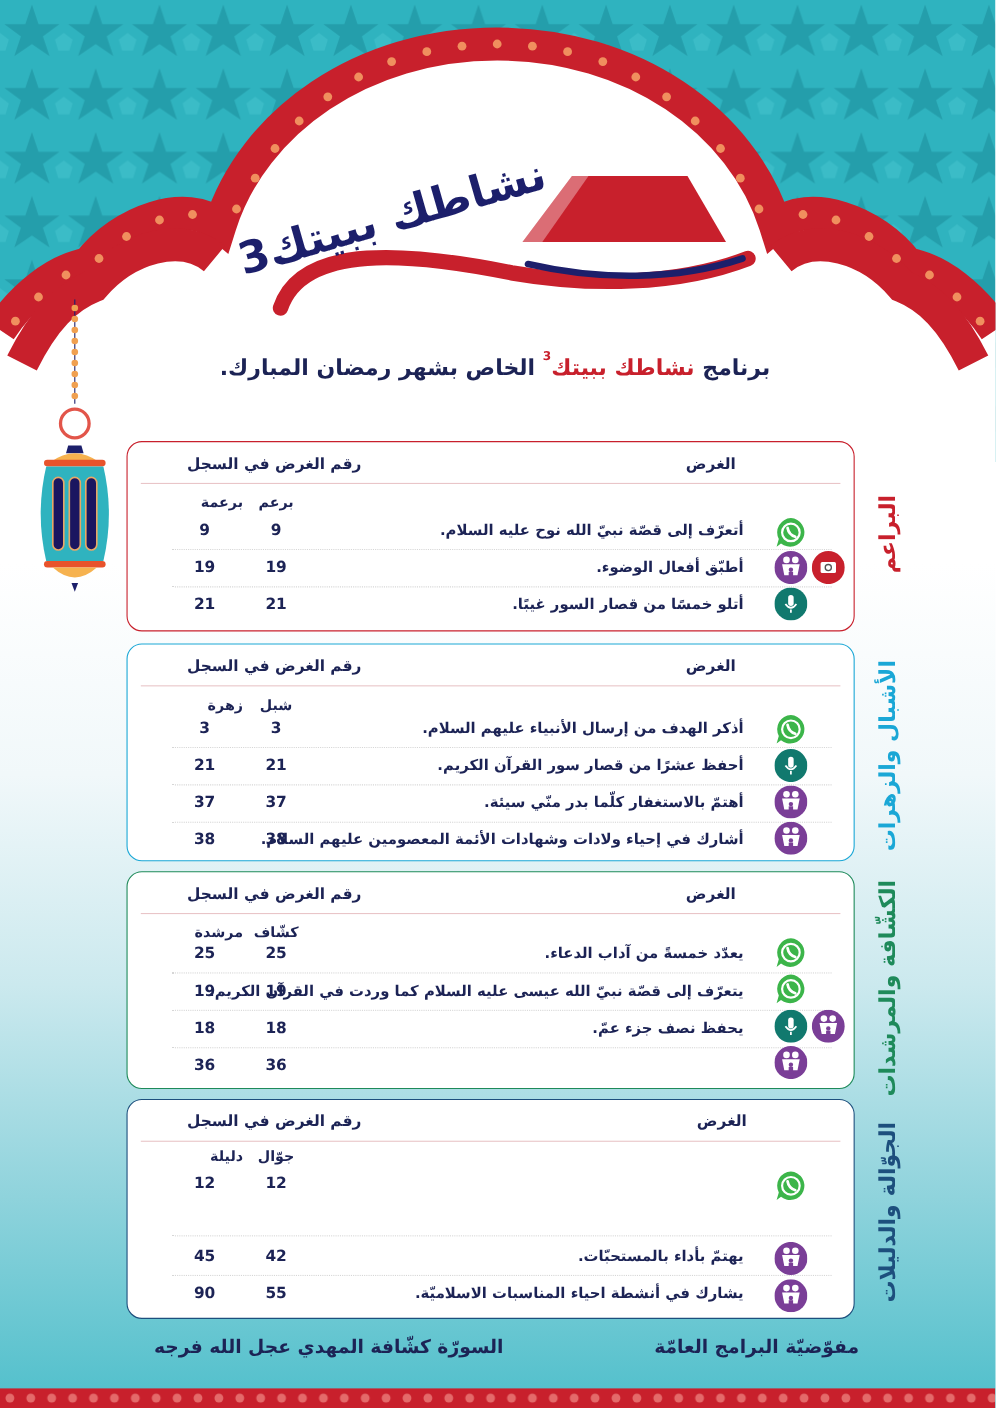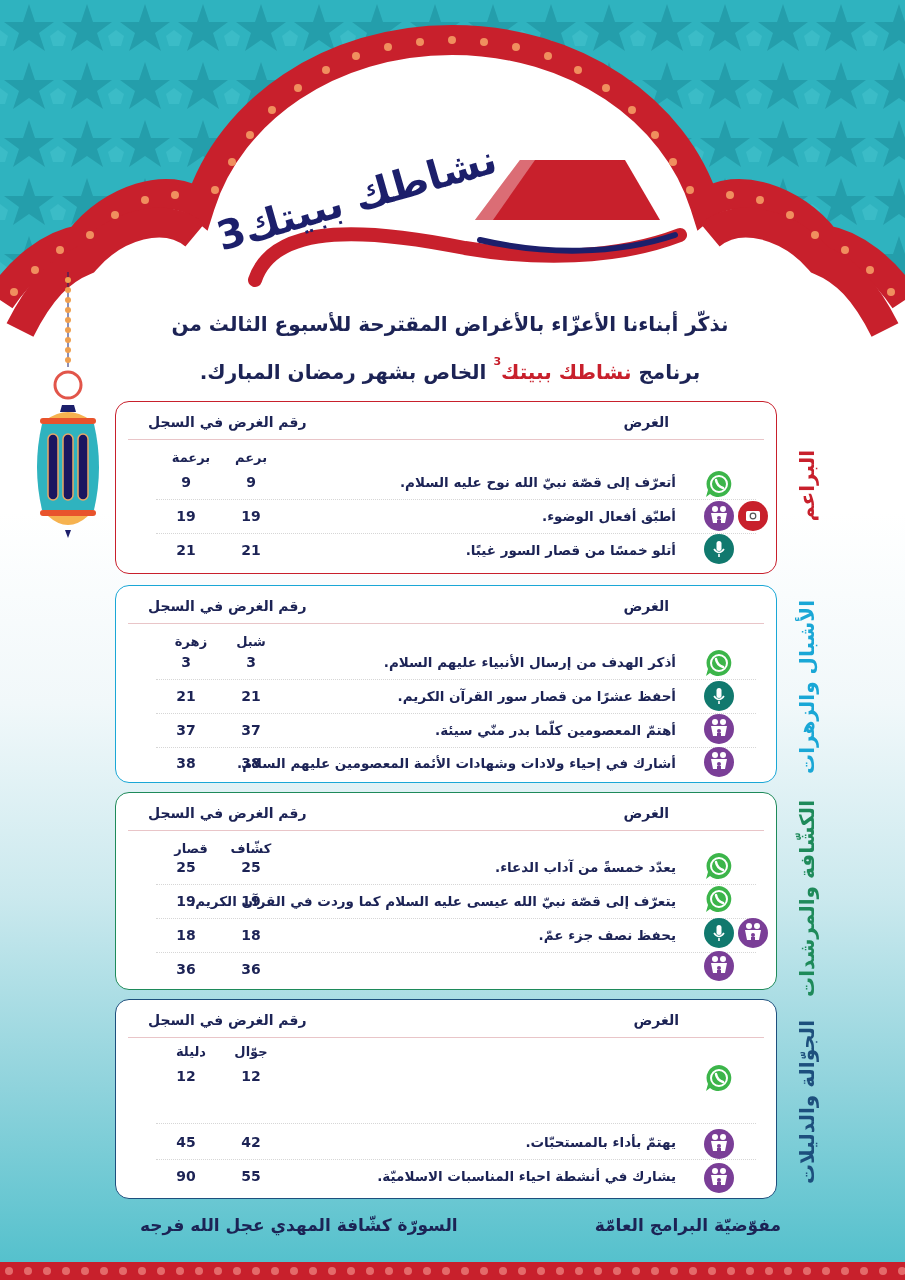--- a/index.html
+++ b/index.html
@@ -32,25 +32,25 @@
   .section {
     position: absolute; left: 115px; width: 662px;
     background: #ffffff; border-radius: 14px; border: 1.5px solid;
     direction: rtl;
   }
   .sec-head {
     position: absolute; top: 10px; left: 12px; right: 12px; height: 28px;
     border-bottom: 1px solid #e9c5c8;
   }
   .sec-head .goal-h { position: absolute; right: 95px; top: 2px; font-size: 14px; font-weight: bold; color: #1c2355; margin-left: 20px; }
-  .sec-head .num-h { position: absolute; left: 20px; top: 2px; font-size: 14px; font-weight: bold; color: #1c2355; }
+  .sec-head .num-h { position: absolute; left: 42px; top: 2px; font-size: 14px; font-weight: bold; color: #1c2355; }
   .cols-h { position: absolute; top: 48px; left: 40px; width: 120px; height: 18px; direction: rtl; }
   .cols-h span { position: absolute; top: 0; font-size: 13px; color: #1c2355; font-weight: bold; }
   .cols-h .c1 { right: 0px; width: 50px; text-align: center; }
-  .cols-h .c2 { right: 55px; width: 60px; text-align: center; }
+  .cols-h .c2 { right: 55px; width: 60px; text-align: right; }
 
   .row {
     position: absolute; left: 40px; right: 20px; height: 32px;
     border-bottom: 1px dotted #d6d6d6;
   }
   .row .goal {
     position: absolute; right: 80px; top: 6px; font-size: 13.5px; color: #1c2355; font-weight: bold; white-space: nowrap;
   }
   .row .n1, .row .n2 {
     position: absolute; top: 6px; font-size: 14px; color: #1c2355; font-weight: bold; width: 50px; text-align: center; direction: ltr;
@@ -138,21 +138,20 @@
   <svg width="460" height="150" viewBox="0 0 460 150" style="position:absolute;left:0;top:0">
     <polygon points="240,70 285,10 390,10 425,70" fill="#c8202c"></polygon>
     <polygon points="240,70 285,10 300,10 258,70" fill="#ffffff" opacity="0.35"></polygon>
     <path d="M20,130 C40,70 140,80 230,98 C300,110 380,110 445,85" fill="none" stroke="#c8202c" stroke-width="14" stroke-linecap="round"></path>
     <path d="M245,90 C310,105 380,105 440,85" fill="none" stroke="#1c1f6b" stroke-width="6" stroke-linecap="round"></path>
   </svg>
   <div class="logo-text">نشاطك ببيتك3</div>
 </div>
 
 <div class="intro">
-  <div>نذكّر أبناءنا الأعزّاء بالأغراض المقترحة للأسبوع الثالث من</div>
   <div>
     <span>برنامج</span>
     <span class="hl">نشاطك ببيتك</span><sup>3</sup>
     <span>الخاص بشهر رمضان المبارك.</span>
   </div>
 </div>
 
 <svg id="lantern" viewBox="0 0 80 270">
   <line x1="40" y1="0" x2="40" y2="95" stroke="#1c1f6b" stroke-width="1"></line>
   <g fill="#f0a050">
@@ -218,39 +217,39 @@
     <span class="goal">أذكر الهدف من إرسال الأنبياء عليهم السلام.</span>
     <span class="n1">3</span>
     <span class="n2">3</span>
   </div>
   <div class="row" style="top:96px;">
     <span class="goal">أحفظ عشرًا من قصار سور القرآن الكريم.</span>
     <span class="n1">21</span>
     <span class="n2">21</span>
   </div>
   <div class="row" style="top:130px;">
-    <span class="goal">أهتمّ المعصومين كلّما بدر منّي سيئة.</span>
+    <span class="goal">أهتمّ بالاستغفار كلّما بدر منّي سيئة.</span>
     <span class="n1">37</span>
     <span class="n2">37</span>
   </div>
   <div class="row" style="top:163px;border-bottom:none;">
     <span class="goal">أشارك في إحياء ولادات وشهادات الأئمة المعصومين عليهم السلام.</span>
     <span class="n1">38</span>
     <span class="n2">38</span>
   </div>
 </div>
 
 <div class="section" style="top:792px;height:198px;border-color:#1e8a5a;">
   <div class="sec-head">
     <span class="goal-h">الغرض</span>
     <span class="num-h">رقم الغرض في السجل</span>
   </div>
   <div class="cols-h">
     <span class="c1">كشّاف</span>
-    <span class="c2">قصار</span>
+    <span class="c2">مرشدة</span>
   </div>
   <div class="row" style="top:60px;">
     <span class="goal">يعدّد خمسةً من آداب الدعاء.</span>
     <span class="n1">25</span>
     <span class="n2">25</span>
   </div>
   <div class="row" style="top:94px;">
     <span class="goal">يتعرّف إلى قصّة نبيّ الله عيسى عليه السلام كما وردت في القرآن الكريم.</span>
     <span class="n1">19</span>
     <span class="n2">19</span>

